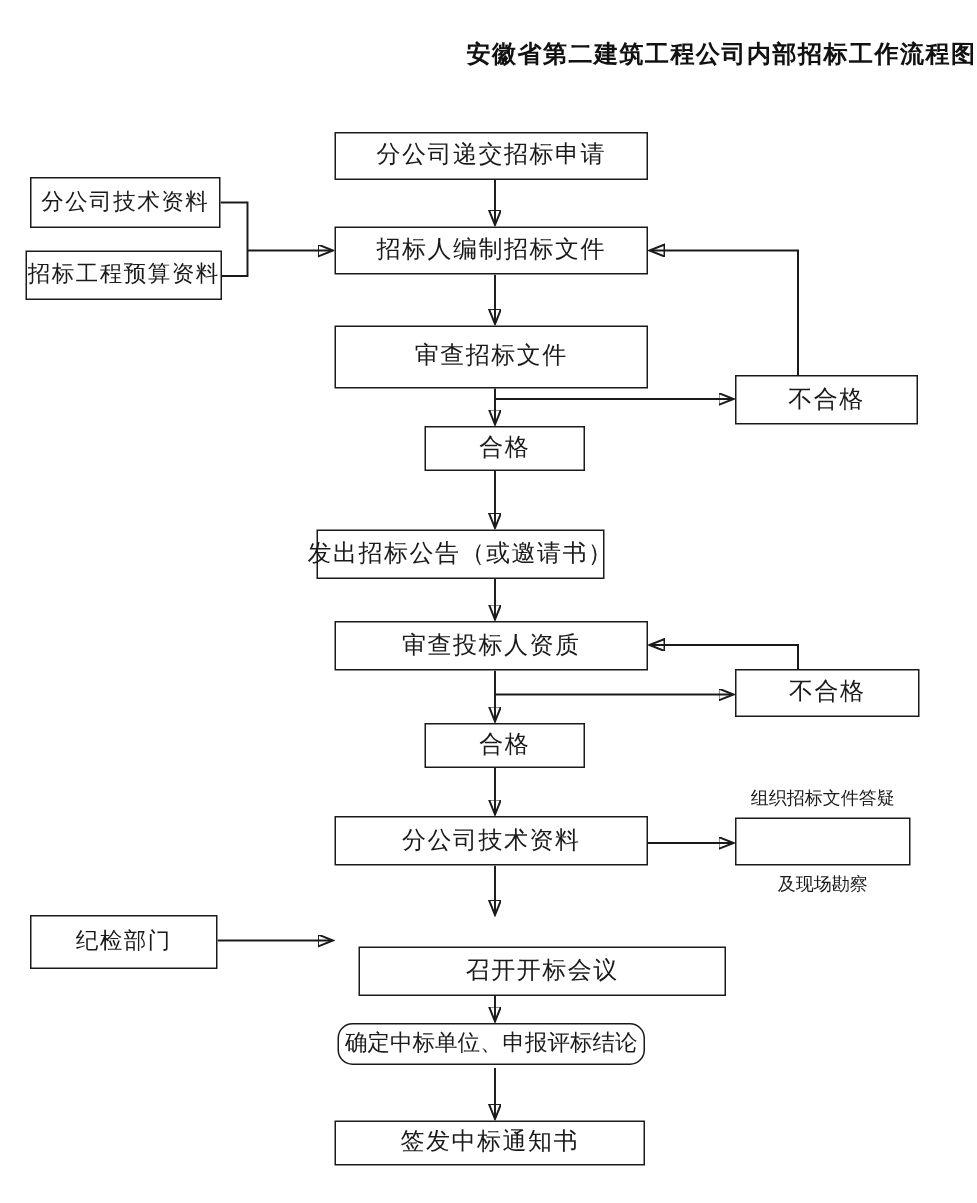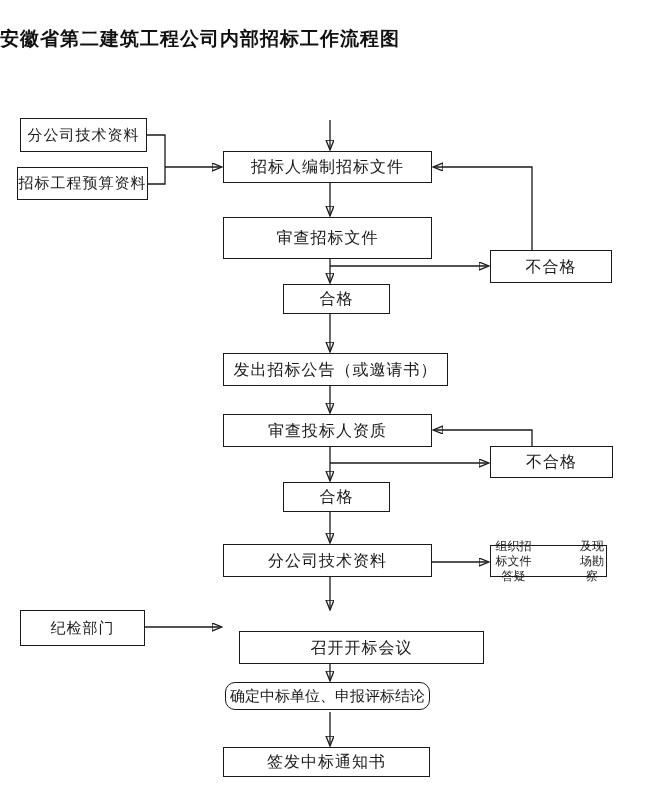--- a/index.html
+++ b/index.html
@@ -6,45 +6,45 @@
   .page{
     position:relative;
     width:651px;height:802px;
     background:#ffffff;
     font-family:"Liberation Sans","DejaVu Sans",sans-serif;
     color:#1a1a1a;
     overflow:hidden;
   }
   .title{
     position:absolute;left:0;top:26px;width:651px;
-    text-align:left;
+    text-align:right;
     font-family:"Liberation Serif","DejaVu Serif",serif;
     font-weight:bold;
-    font-size:19px;
+    font-size:16px;
     letter-spacing:1px;
     color:#111;
   }
   .node{
     position:absolute;
     box-sizing:border-box;
     border:1.5px solid #1a1a1a;
     background:#ffffff;
     display:flex;
     align-items:center;
     justify-content:center;
     text-align:center;
     font-size:16px;
     letter-spacing:1px;
     line-height:1.1;
     white-space:nowrap;
   }
   .node.small{
     font-size:12px;
     letter-spacing:0;
-    flex-direction:row;
+    flex-direction:column;
     line-height:1.25;
     white-space:normal;
     gap:42px;
   }
   .node.side{font-size:15px;}
   .node.long{font-size:15px;letter-spacing:0;}
   svg.wires{
     position:absolute;left:0;top:0;
     pointer-events:none;
   }
@@ -80,34 +80,35 @@
     <path d="M330,463 H488" marker-end="url(#arw)"></path>
     <path d="M532,446 V430 H434" marker-end="url(#arw)"></path>
     <path d="M330,512 V542" marker-end="url(#arw)"></path>
     <path d="M432,562 H488" marker-end="url(#arw)"></path>
     <path d="M330,577 V609" marker-end="url(#arw)"></path>
     <path d="M145,627 H221" marker-end="url(#arw)"></path>
     <path d="M330,644 V680" marker-end="url(#arw)"></path>
     <path d="M330,712 V745" marker-end="url(#arw)"></path>
   </svg>
 
+  <div class="node" style="left:223px;top:88px;width:209px;height:32px;">分公司递交招标申请</div>
 
   <div class="node side" style="left:20px;top:118px;width:127px;height:34px;">分公司技术资料</div>
 
   <div class="node side" style="left:17px;top:167px;width:131px;height:33px;">招标工程预算资料</div>
 
   <div class="node" style="left:223px;top:151px;width:209px;height:32px;">招标人编制招标文件</div>
 
   <div class="node" style="left:223px;top:217px;width:209px;height:42px;">审查招标文件</div>
 
   <div class="node" style="left:490px;top:250px;width:122px;height:33px;">不合格</div>
 
   <div class="node" style="left:283px;top:284px;width:107px;height:30px;">合格</div>
 
-  <div class="node" style="left:223px;top:353px;width:225px;height:33px;">发出招标公告（或邀请书）</div>
+  <div class="node" style="left:211px;top:353px;width:192px;height:33px;">发出招标公告（或邀请书）</div>
 
   <div class="node" style="left:223px;top:414px;width:209px;height:33px;">审查投标人资质</div>
 
   <div class="node" style="left:490px;top:446px;width:123px;height:32px;">不合格</div>
 
   <div class="node" style="left:283px;top:482px;width:107px;height:30px;">合格</div>
 
   <div class="node" style="left:223px;top:544px;width:209px;height:33px;">分公司技术资料</div>
 
   <div class="node small" style="left:490px;top:545px;width:117px;height:32px;">

